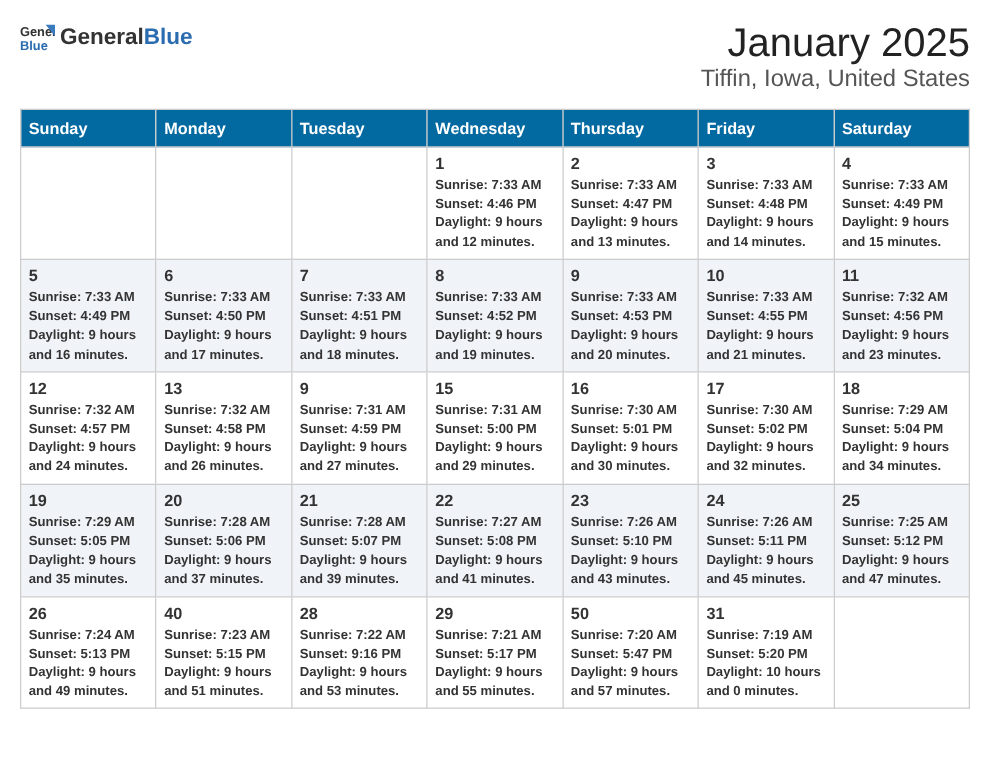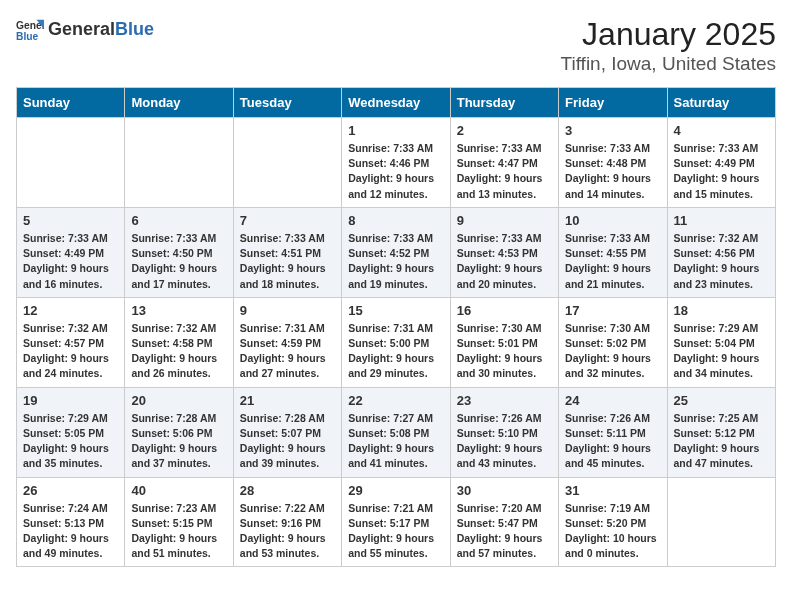--- a/index.html
+++ b/index.html
@@ -324,21 +324,21 @@
 and 53 minutes.</div>
         </td>
         <td>
           <div class="day-num">29</div>
           <div class="day-info">Sunrise: 7:21 AM
 Sunset: 5:17 PM
 Daylight: 9 hours
 and 55 minutes.</div>
         </td>
         <td>
-          <div class="day-num">30</div>
+          <div class="day-num">50</div>
           <div class="day-info">Sunrise: 7:20 AM
 Sunset: 5:47 PM
 Daylight: 9 hours
 and 57 minutes.</div>
         </td>
         <td>
           <div class="day-num">31</div>
           <div class="day-info">Sunrise: 7:19 AM
 Sunset: 5:20 PM
 Daylight: 10 hours

